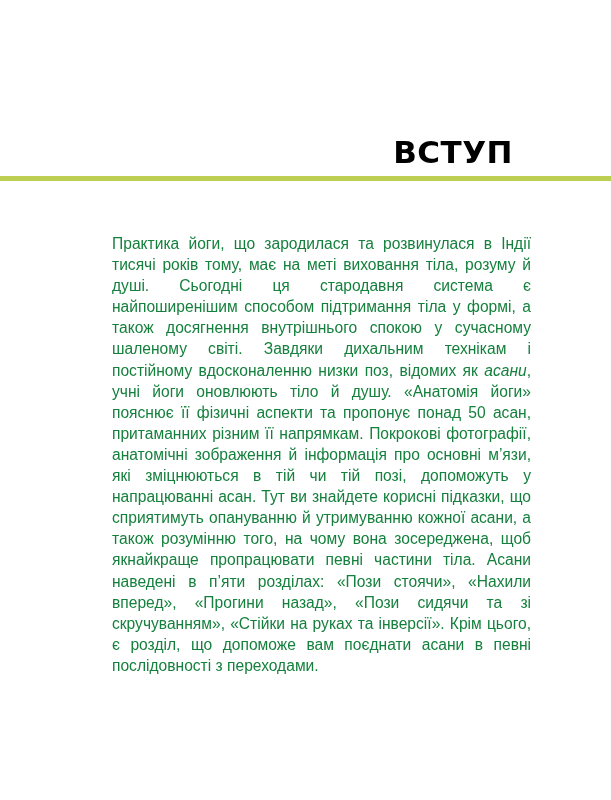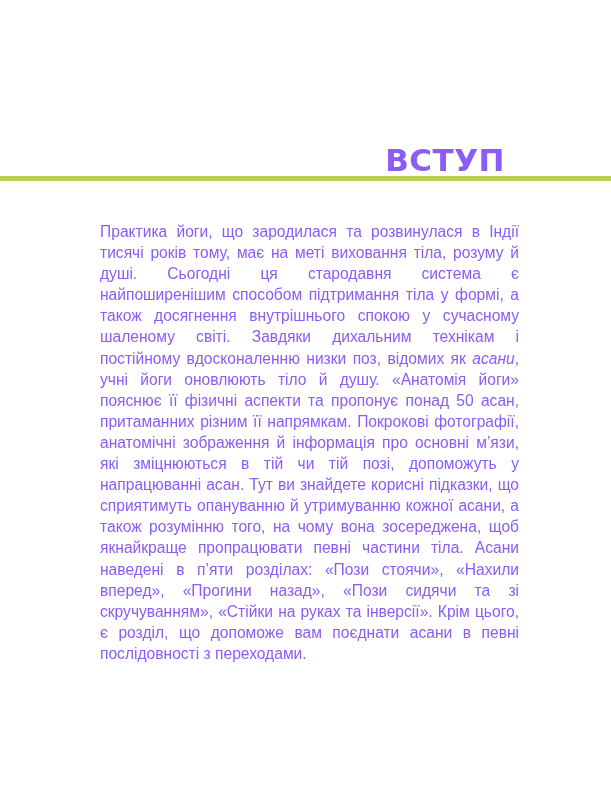--- a/index.html
+++ b/index.html
@@ -15,42 +15,42 @@
       font-family: "Liberation Sans", "DejaVu Sans", sans-serif;
     }
     .page-title {
       position: absolute;
       right: 97px;
       top: 133px;
       font-family: "DejaVu Sans", "Liberation Sans", sans-serif;
       font-weight: bold;
       font-size: 31px;
       letter-spacing: 0.5px;
-      color: #8b5cf6;
-      margin: 9px;
+      color: #000000;
+      margin: 1px;
       line-height: 36px;
     }
     .accent-rule {
       position: absolute;
       left: 0;
       top: 176px;
       width: 611px;
       height: 5px;
       background: #bccf52;
     }
     .body-text {
       position: absolute;
       left: 96px;
       top: 217px;
       width: 419px;
-      margin: 4px;
+      margin: 16px;
       font-family: "Liberation Sans", sans-serif;
       font-size: 15.6px;
       line-height: 21.1px;
-      color: #8b5cf6;
+      color: #15803d;
       text-align: justify;
       text-align-last: left;
     }
     .body-text em {
       font-style: italic;
     }
   </style>
 </head>
 <body>
 

